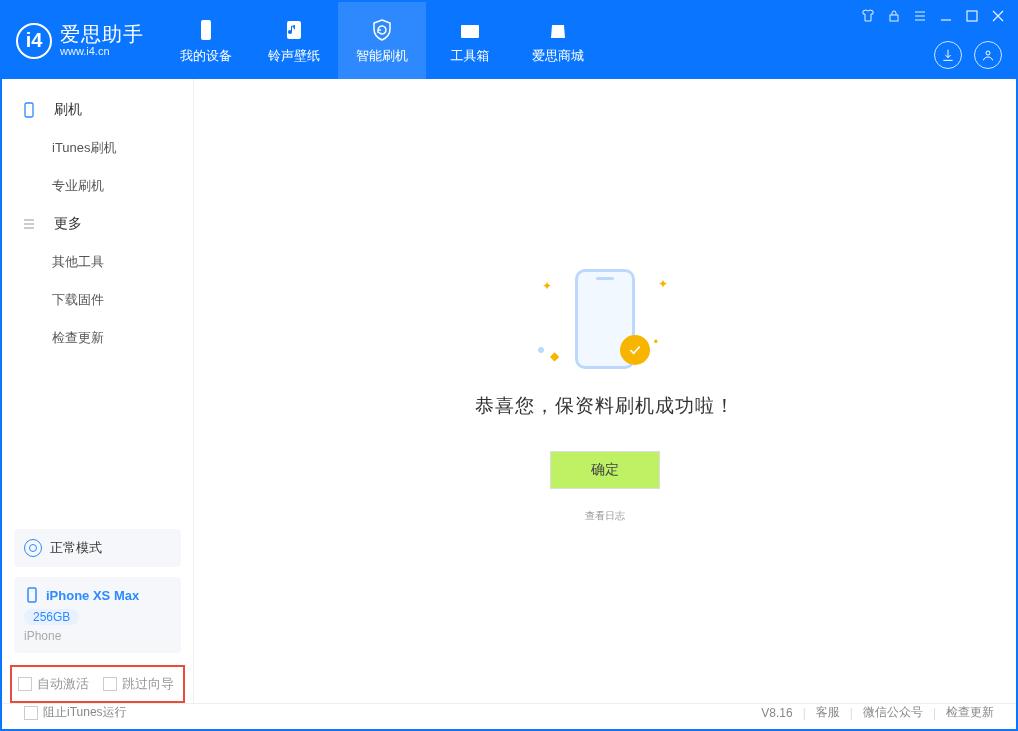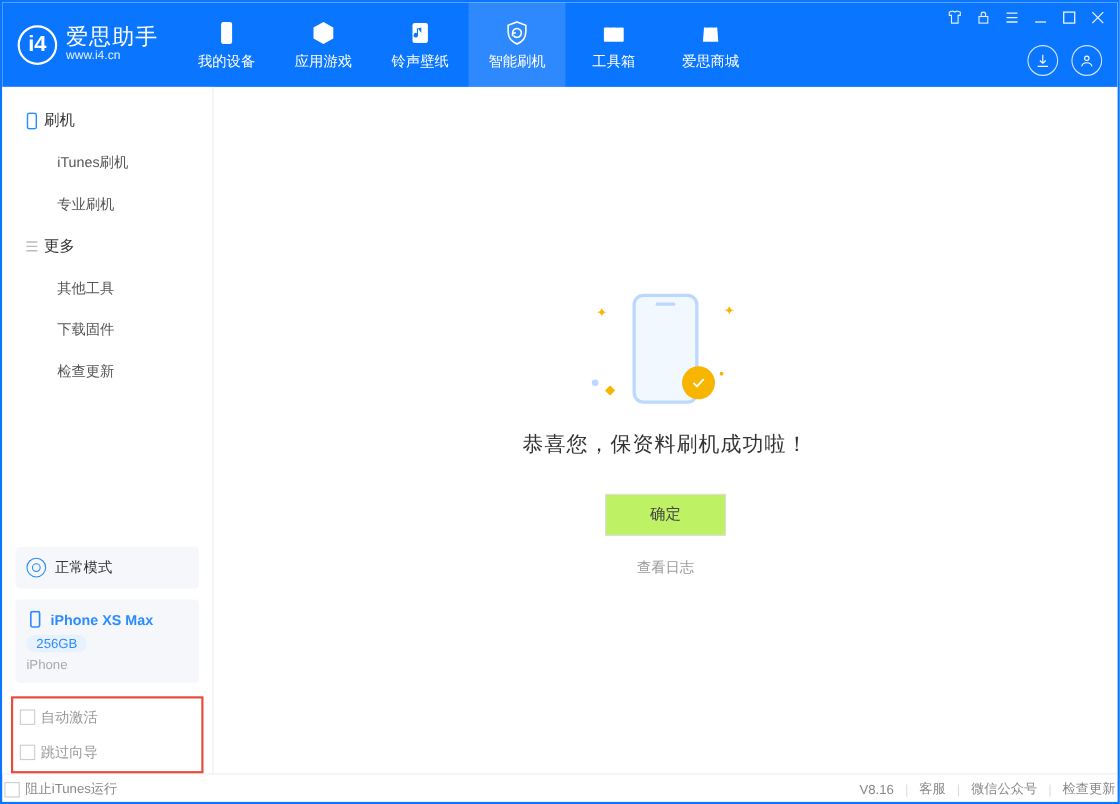--- a/index.html
+++ b/index.html
@@ -25,60 +25,60 @@
 .win-btn svg { stroke: #fff; fill: none; }
 .circle-btns { position: absolute; right: 14px; bottom: 10px; display: flex; gap: 12px; }
 .circle-btn { width: 28px; height: 28px; border: 1.5px solid rgba(255,255,255,.8); border-radius: 50%; display:flex; align-items:center; justify-content:center; cursor:pointer; }
 .circle-btn svg { width:16px; height:16px; stroke:#fff; fill:none; stroke-width:1.5; }
 
 
 .body { display: flex; height: 624px; }
 
 
 .sidebar { width: 192px; border-right: 1px solid #eee; display: flex; flex-direction: column; padding-top: 12px; background: #fff; }
-.cat { display: flex; align-items: center; padding: 10px 18px; color: #333; font-size: 14px; gap: 2px; }
+.cat { display: flex; align-items: center; padding: 10px 18px; color: #333; font-size: 14px; gap: 16px; }
 .cat-icon { width: 18px; height: 18px; display:flex; align-items:center; justify-content:center; }
 .cat-icon svg { width:16px; height:16px; }
 .sub { padding: 10px 18px 10px 50px; color: #555; cursor: pointer; font-size: 13px; }
 .sub.active { color: #0a75ff; }
 
 .device-area { margin-top: auto; }
 .mode-box { margin: 0 12px 10px 12px; background: #f5f7fa; border-radius: 4px; padding: 10px; display:flex; align-items:center; gap:8px; color:#333; font-size:13px; }
 .mode-icon { width:18px; height:18px; border:1.5px solid #2b8bff; border-radius:50%; display:flex; align-items:center; justify-content:center; }
 .mode-icon::before { content:""; width:6px; height:6px; border:1.5px solid #2b8bff; border-radius:50%; }
 .device-box { margin: 0 12px 12px 12px; background: #f5f7fa; border-radius: 4px; padding: 10px; font-size:13px; }
 .device-top { display:flex; align-items:center; gap:6px; color:#2b8bff; font-weight:600; }
 .device-top svg { width:16px; height:16px; fill:none; stroke:#2b8bff; stroke-width:1.5; }
 .storage-badge { display:inline-block; margin-top:6px; background:#e8f2ff; color:#2b8bff; border-radius:10px; padding:1px 9px; font-size:12px; }
 .device-sub { color:#aaa; font-size:12px; margin-top:4px; }
 
-.opt-row { border:2px solid #e74c3c; margin:0 8px 0 8px; padding:8px 6px; display:flex; gap:14px;flex-direction:column; }
+.opt-row { border:2px solid #e74c3c; margin:0 8px 0 8px; padding:8px 6px; display:flex; gap:14px; }
 .chk { display:flex; align-items:center; gap:5px; color:#999; font-size:13px; cursor:pointer; }
 .chk-box { width:14px; height:14px; border:1px solid #ccc; background:#fff; }
 
 
 .main { flex:1; display:flex; flex-direction:column; align-items:center; justify-content:center; gap:14px; }
 .phone-ill { position:relative; width:150px; height:120px; }
 .phone { position:absolute; left:50%; top:50%; transform:translate(-50%,-50%); width:60px; height:100px; border:3px solid #bcd8ff; border-radius:10px; background:#f2f8ff; }
 .phone::before { content:""; position:absolute; top:5px; left:50%; transform:translateX(-50%); width:18px; height:3px; background:#bcd8ff; border-radius:2px; }
 .badge-circle { position:absolute; right:30px; bottom:14px; width:30px; height:30px; background:#f7b500; border-radius:50%; display:flex; align-items:center; justify-content:center; }
 .badge-circle svg { width:16px; height:16px; stroke:#fff; fill:none; stroke-width:2.5; }
 .spark { position:absolute; color:#f7b500; font-size:12px; }
 .spark.s1 { left:12px; top:20px; }
 .spark.s2 { right:12px; top:18px; }
 .spark.s3 { left:20px; bottom:16px; }
 .spark.s4 { right:22px; bottom:30px; }
 .dotb { position:absolute; left:8px; bottom:26px; width:6px; height:6px; background:#bcd8ff; border-radius:50%; }
 
 .main-msg { font-size:19px; color:#333; letter-spacing:1px; }
 .btn-confirm { margin-top:18px; border:1px solid #ddd; background:#bef264; padding:9px 40px; font-size:14px; cursor:pointer; color:#444; }
-.link-log { margin-top:6px; color:#999; font-size:13px; cursor:pointer; }
-
-
-.footer { height: 28px; border-top:1px solid #eee; display:flex; align-items:center; padding:0 2px; font-size:12px; color:#888;gap:40px; }
+.link-log { margin-top:6px; color:#999; font-size:10px; cursor:pointer; }
+
+
+.footer { height: 28px; border-top:1px solid #eee; display:flex; align-items:flex-start; padding:0 22px; font-size:12px; color:#888;gap:40px; }
 .footer .chk { color:#888; font-size:12px; }
 .footer-right { margin-left:auto; display:flex; align-items:center; gap:10px; }
 .fv { color:#888; }
 .fsep { color:#ddd; }
 .flink { color:#888; cursor:pointer; }
 </style>
 </head>
 <body>
 
 <div class="header">
@@ -90,28 +90,20 @@
     </div>
   </div>
   <div class="nav">
     <div class="nav-item">
       <span class="nav-icon">
           <svg viewBox="0 0 24 24">
             <rect x="7" y="2" width="10" height="20" rx="2"></rect>
           </svg>
         </span>
       <span>我的设备</span>
-    </div>
-    <div class="nav-item">
-      <span class="nav-icon">
-          <svg viewBox="0 0 24 24">
-            <path d="M12 2l9 5v10l-9 5-9-5V7z"></path>
-          </svg>
-        </span>
-      <span>应用游戏</span>
     </div>
     <div class="nav-item">
       <span class="nav-icon">
           <svg viewBox="0 0 24 24">
             <rect x="5" y="3" width="14" height="18" rx="2"></rect>
             <path d="M10 8v6a2 2 0 1 1-1-1.7V8l4-1v5" fill="#0a75ff"></path>
           </svg>
         </span>
       <span>铃声壁纸</span>
     </div>

